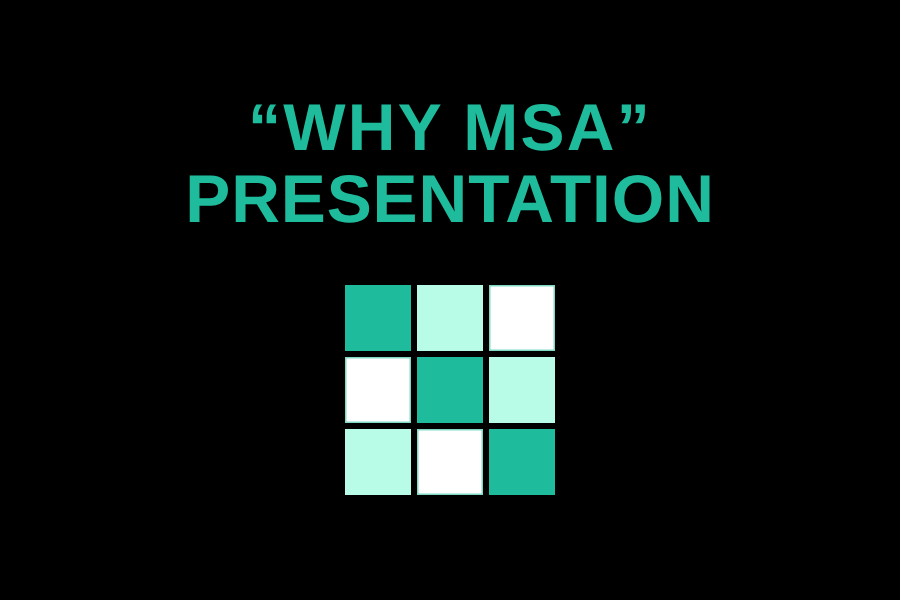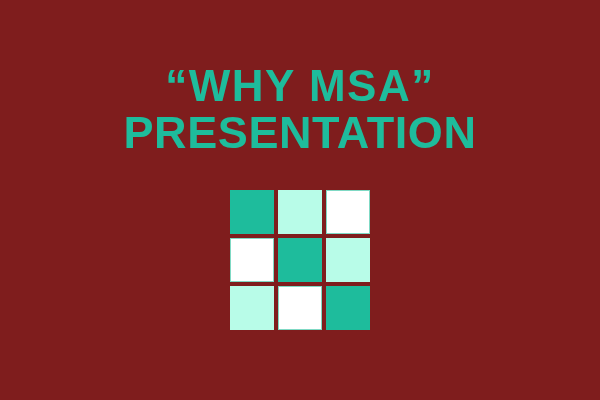--- a/index.html
+++ b/index.html
@@ -11,21 +11,21 @@
     height: 400px;
     background: #ffffff;
     font-family: "Liberation Sans", sans-serif;
     overflow: hidden;
   }
 
   .slide {
     position: relative;
     width: 600px;
     height: 400px;
-    background: #7f1d1d;
+    background: #000000;
     box-sizing: border-box;
   }
 
   
   .title-block {
     position: absolute;
     left: 0;
     top: 62px;
     width: 600px;
     text-align: center;

